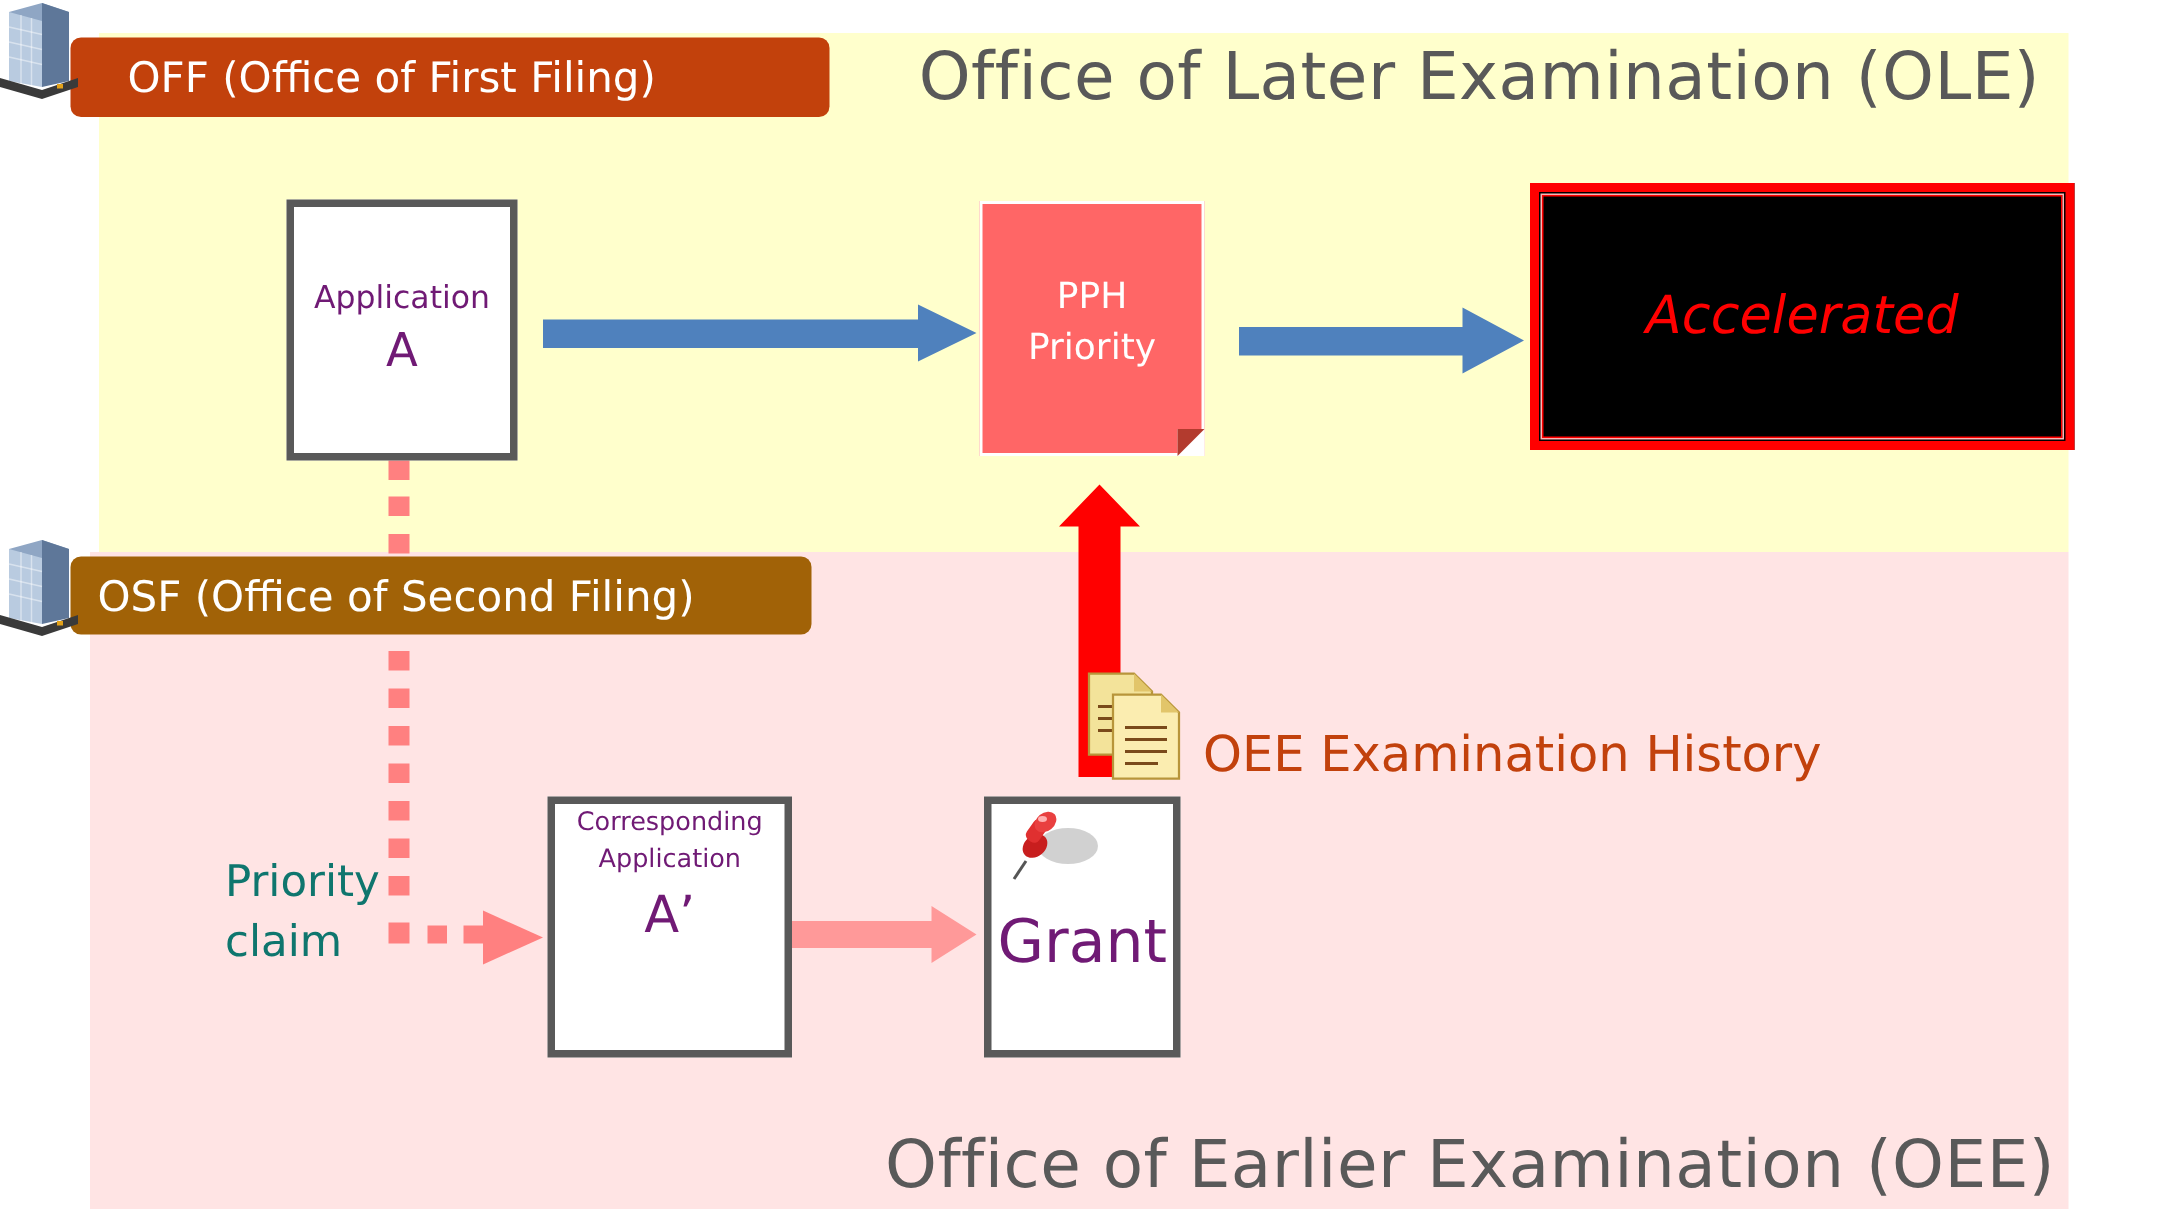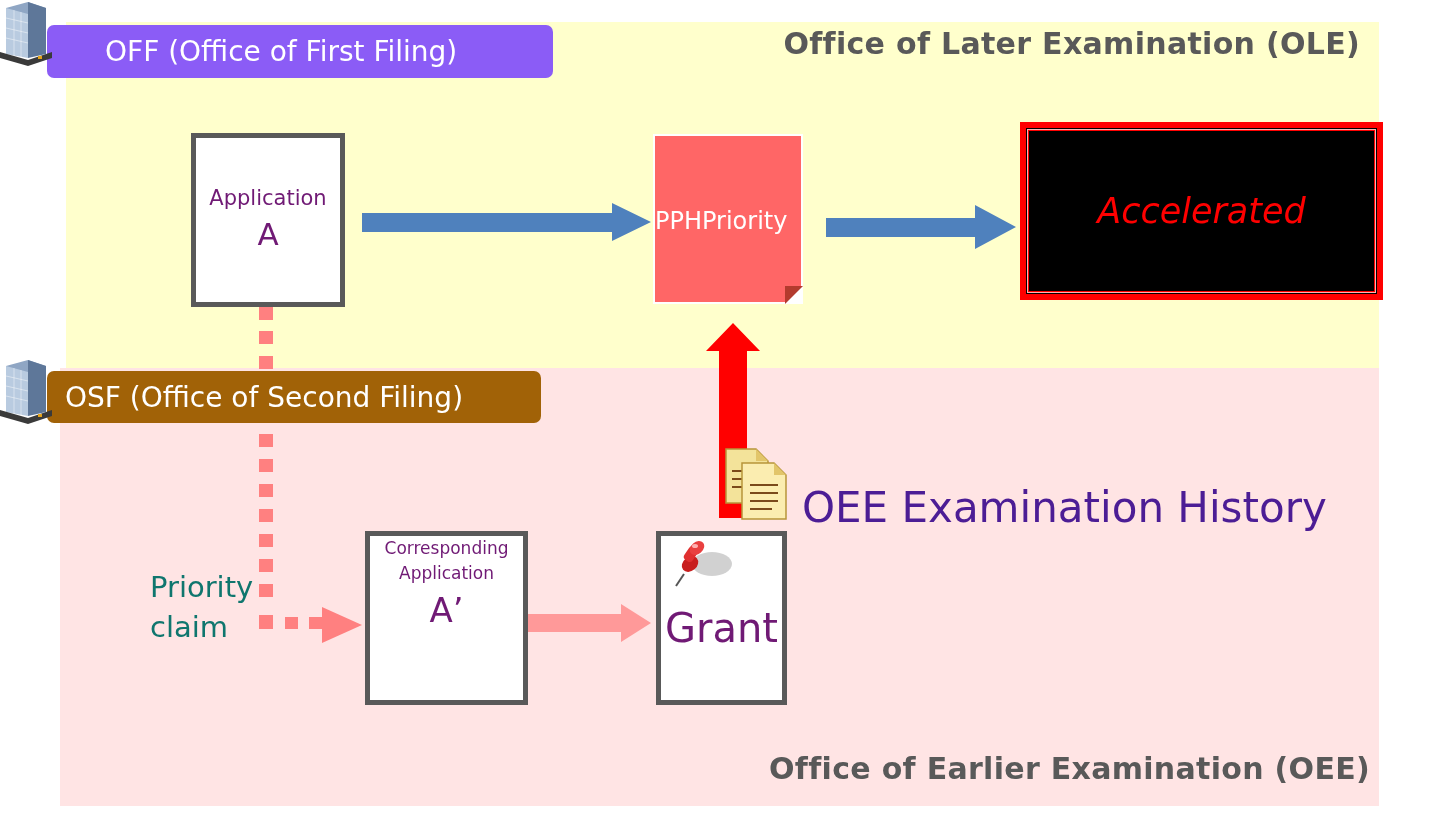--- a/index.html
+++ b/index.html
@@ -3,27 +3,27 @@
   <meta charset="utf-8">
   <style>
     html, body { margin: 0; padding: 0; background: #ffffff; }
     body { width: 1452px; height: 816px; position: relative; overflow: hidden;
            font-family: "DejaVu Sans", "Liberation Sans", sans-serif; }
     .abs { position: absolute; }
 
     .panel-ole { left: 66px; top: 22px; width: 1313px; height: 346px; background: #FFFFCC; }
     .panel-oee { left: 60px; top: 368px; width: 1319px; height: 438px; background: #FFE4E4; }
 
-    .panel-title { color: #595959; font-size: 30px; font-weight: bold; white-space: nowrap; letter-spacing: 0.3px; }
+    .panel-title { color: #595959; font-size: 44px; font-weight: normal; white-space: nowrap; letter-spacing: 0.3px; }
     .ole-title { right: 92px; top: 26px; }
     .oee-title { right: 82px; top: 751px; }
 
     .office-tag { color: #ffffff; font-size: 28px; border-radius: 7px; white-space: nowrap;
                   display: flex; align-items: center; padding-left: 22px; box-sizing: border-box; }
-    .off-tag { left: 47px; top: 25px; width: 506px; height: 53px; background: #8b5cf6; padding-left: 58px; }
+    .off-tag { left: 47px; top: 25px; width: 506px; height: 53px; background: #c2410c; padding-left: 38px; }
     .osf-tag { left: 47px; top: 371px; width: 494px; height: 52px; background: #a16207; padding-left: 18px; }
 
     .building { width: 52px; height: 66px; }
     .off-building { left: 0; top: 0; }
     .osf-building { left: 0; top: 358px; }
 
     .box { background: #ffffff; border: 5px solid #595959; box-sizing: border-box;
            display: flex; flex-direction: column; align-items: center; justify-content: center; color: #701a75; }
     .app-a { left: 191px; top: 133px; width: 154px; height: 174px; justify-content: flex-start; padding-top: 48px; }
     .app-a .small { font-size: 21px; }
@@ -31,32 +31,32 @@
 
     .app-a2 { left: 365px; top: 531px; width: 163px; height: 174px; justify-content: flex-start; }
     .app-a2 .small { font-size: 17px; line-height: 25px; }
     .app-a2 .big { font-size: 34px; margin-top: 4px; }
 
     .grant { left: 656px; top: 531px; width: 131px; height: 174px; }
     .grant .big { font-size: 40px; margin-top: 20px; }
 
     .pph { left: 653px; top: 134px; width: 150px; height: 170px; background: #FF6666; border: 2px solid #ffffff;
            box-sizing: border-box; color: #ffffff; font-size: 24px; text-align: center;
-           display: flex; flex-direction: row; justify-content: flex-start; padding-top: 68px; line-height: 34px; }
+           display: flex; flex-direction: column; justify-content: flex-start; padding-top: 44px; line-height: 34px; }
     .pph-curl { right: -2px; bottom: -2px; width: 0; height: 0; border-style: solid;
                 border-width: 0 0 18px 18px; border-color: transparent transparent #ffffff #b33b2e; }
 
     .accel-outer { left: 1020px; top: 122px; width: 363px; height: 178px; border: 6px solid #FF0000; box-sizing: border-box; background: #000000; }
     .accel-inner { position: absolute; left: 2px; top: 2px; right: 2px; bottom: 2px; border: 1px solid #FF0000; outline: 1px solid #ffb3b3; }
     .accel-text { position: absolute; inset: 0; display: flex; flex-direction: column; align-items: center; justify-content: center;
                   color: #FF0000; font-style: italic; font-size: 35px; line-height: 45px; }
 
     .priority { left: 150px; top: 536px; font-size: 29px; color: #0f766e; line-height: 40px; margin-top: 31px; }
 
-    .history-label { left: 802px; top: 483px; font-size: 42px; color: #4c1d95; white-space: nowrap; }
+    .history-label { left: 802px; top: 483px; font-size: 33px; color: #c2410c; white-space: nowrap; }
 
     .docs-icon { left: 722px; top: 447px; width: 70px; height: 76px; }
     .pin-icon { left: 668px; top: 540px; width: 66px; height: 50px; }
 
     svg.overlay { position: absolute; left: 0; top: 0; }
   </style>
 </head>
 <body>
 
 <div class="abs panel-ole"></div>

